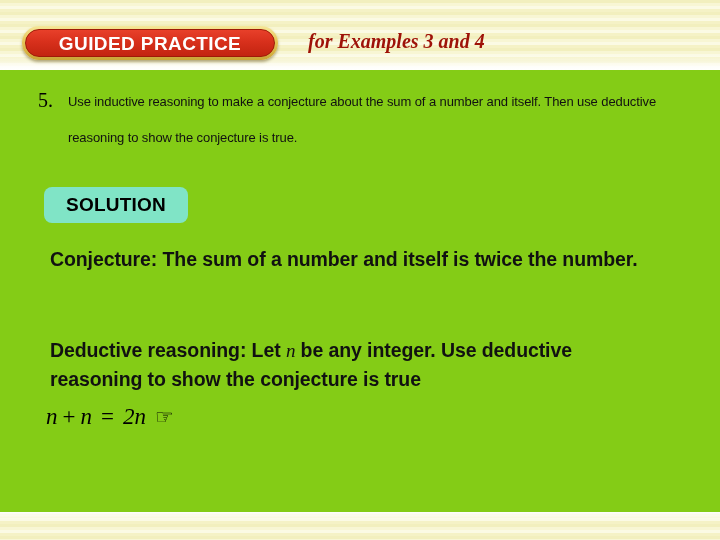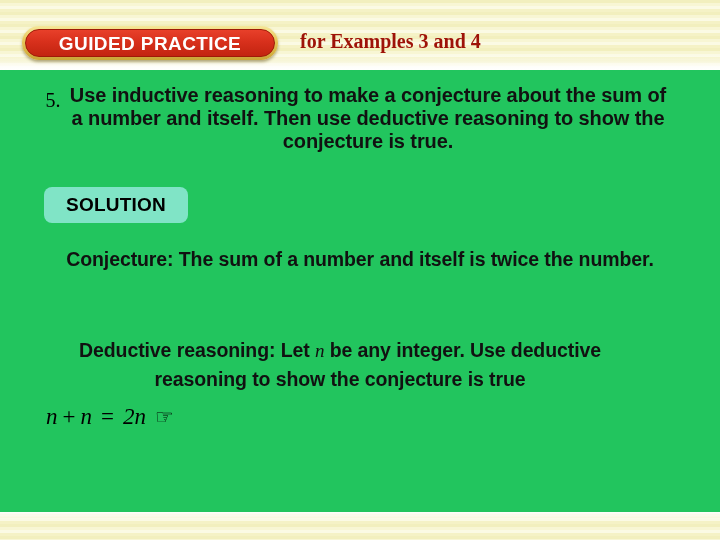--- a/index.html
+++ b/index.html
@@ -13,22 +13,21 @@
     font-family: "Liberation Sans", sans-serif;
     overflow: hidden;
     position: relative;
   }
 
   .slide {
     position: absolute;
     inset: 0;
     width: 720px;
     height: 536px;
-    background: #22c55e;
-    text-align: center;
+    background: #84cc16;
   }
 
   
   .band {
     position: absolute;
     left: 0;
     width: 720px;
     background-image: repeating-linear-gradient(
         to bottom,
         #f2efbe 0px, #f2efbe 3px,
@@ -88,27 +87,28 @@
     font-family: "Liberation Sans", sans-serif;
     font-weight: bold;
     font-size: 19px;
     letter-spacing: 0.4px;
     white-space: nowrap;
     line-height: 1;
   }
 
   .header-note {
     position: absolute;
-    left: 300px;
+    left: 308px;
     top: 30px;
     color: #9e1208;
     font-family: "Liberation Serif", serif;
     font-weight: bold;
     font-size: 20px;
     white-space: nowrap;
+    font-style: italic;
   }
 
   
   .problem {
     position: absolute;
     left: 38px;
     top: 84px;
     width: 660px;
     display: flex;
     align-items: flex-start;
@@ -117,24 +117,24 @@
     font-family: "Liberation Serif", serif;
     font-size: 20px;
     color: #000000;
     width: 30px;
     flex: 0 0 30px;
     line-height: 28px;
     padding-top: 2px;
   }
   .problem-text {
     font-family: "Liberation Sans", sans-serif;
-    font-size: 20px;
-    font-weight: bold;
+    font-size: 13px;
+    font-weight: normal;
     color: #111111;
-    line-height: 23px;
+    line-height: 36px;
     letter-spacing: -0.1px;
     max-width: 600px;
   }
 
   
   .solution-box {
     position: absolute;
     left: 44px;
     top: 187px;
     width: 144px;

